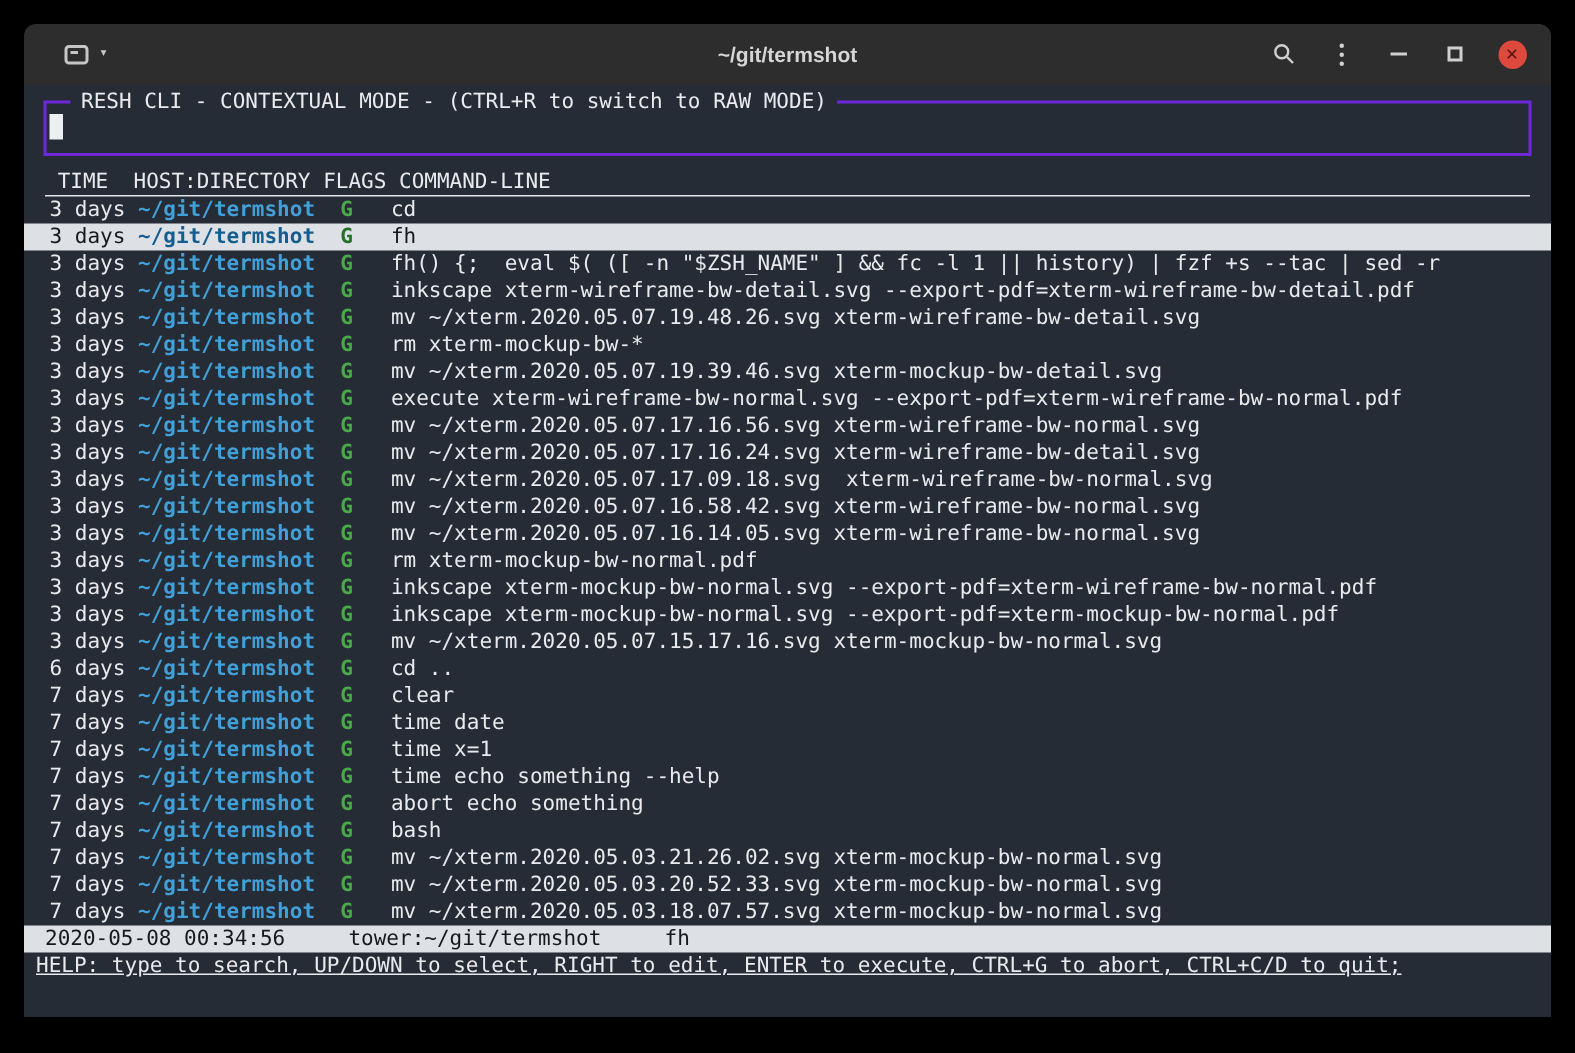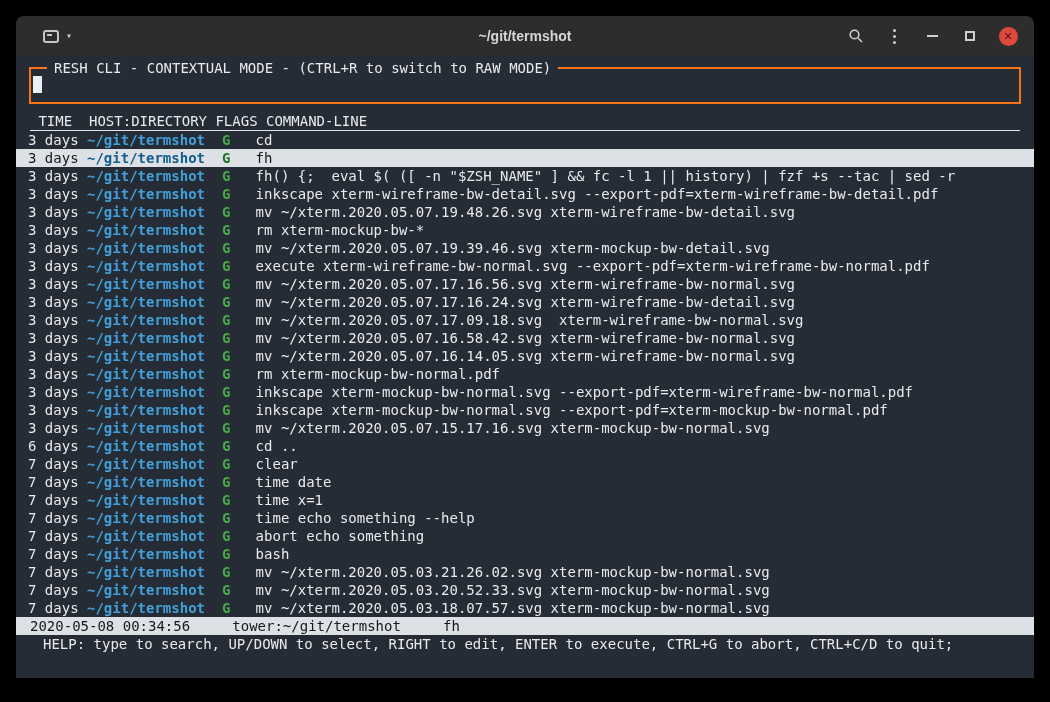--- a/index.html
+++ b/index.html
@@ -25,45 +25,45 @@
   .min-bar { width:11px; height:2px; background:#cfcfcf; }
   .restore-sq { width:10px; height:10px; border:2px solid #cfcfcf; }
   .close-circle { width:19px; height:19px; background:var(--close-red,#dd4a3d); border-radius:50%;
                   color:#551410; font-size:11px; font-weight:bold; display:flex; align-items:center; justify-content:center;
                   font-family:"DejaVu Sans", sans-serif; }
 
   
   .terminal { position:absolute; top:40px; left:0; right:0; bottom:0; background:var(--term-bg,#262c35);
               color:var(--term-fg,#e8eaed); font-size:14px; line-height:18px; overflow:hidden; }
 
-  .search-box { position:relative; margin:11px 13px 0 13px; height:37px; border:2px solid #f97316; }
+  .search-box { position:relative; margin:11px 13px 0 13px; height:37px; border:2px solid #6d28d9; }
   .legend { position:absolute; top:-10px; left:16px; background:var(--term-bg,#262c35);
             padding:0 7px; white-space:pre; color:var(--term-fg,#e8eaed); }
   .cursor { position:absolute; left:2px; top:7px; width:9px; height:17px; background:#eceff1; }
 
   .table-header { margin:8px 14px 0 14px; height:19px; white-space:pre;
                   border-bottom:1px solid #e2e5e9; }
 
   .rows { margin-top:0; }
-  .hrow { height:18px; white-space:pre; padding-left:12px; overflow:hidden; }
+  .hrow { height:18px; white-space:pre; padding-left:17px; overflow:hidden; }
   .hrow.selected { background:var(--selected-bg,#dde0e4); }
   .c-time { color:var(--term-fg,#e8eaed); }
   .c-host { color:var(--host-blue,#42a0d8); font-weight:bold; }
   .c-flag { color:var(--flag-green,#4aa94a); font-weight:bold; }
   .c-cmd  { color:var(--term-fg,#e8eaed); }
   .selected .c-time, .selected .c-cmd { color:var(--selected-fg,#15181c); }
   .selected .c-host { color:#135e8e; }
   .selected .c-flag { color:#23702a; }
 
   .status-bar { height:18px; background:var(--statusbar-bg,#dde0e4); color:#15181c;
                 white-space:pre; padding-left:14px; overflow:hidden; }
   .sb-host { margin-left:5ch; }
   .sb-cmd  { margin-left:5ch; }
 
-  .help-line { height:18px; white-space:pre; padding-left:27px; color:var(--term-fg,#e8eaed); overflow:hidden; }
+  .help-line { height:18px; white-space:pre; padding-left:8px; color:var(--term-fg,#e8eaed); overflow:hidden;text-decoration:underline; }
 </style>
 </head>
 <body>
 
 <div class="window">
 
   <div class="titlebar">
     <div class="tb-left">
       <div class="newtab-btn">
         <span class="term-icon"></span>

